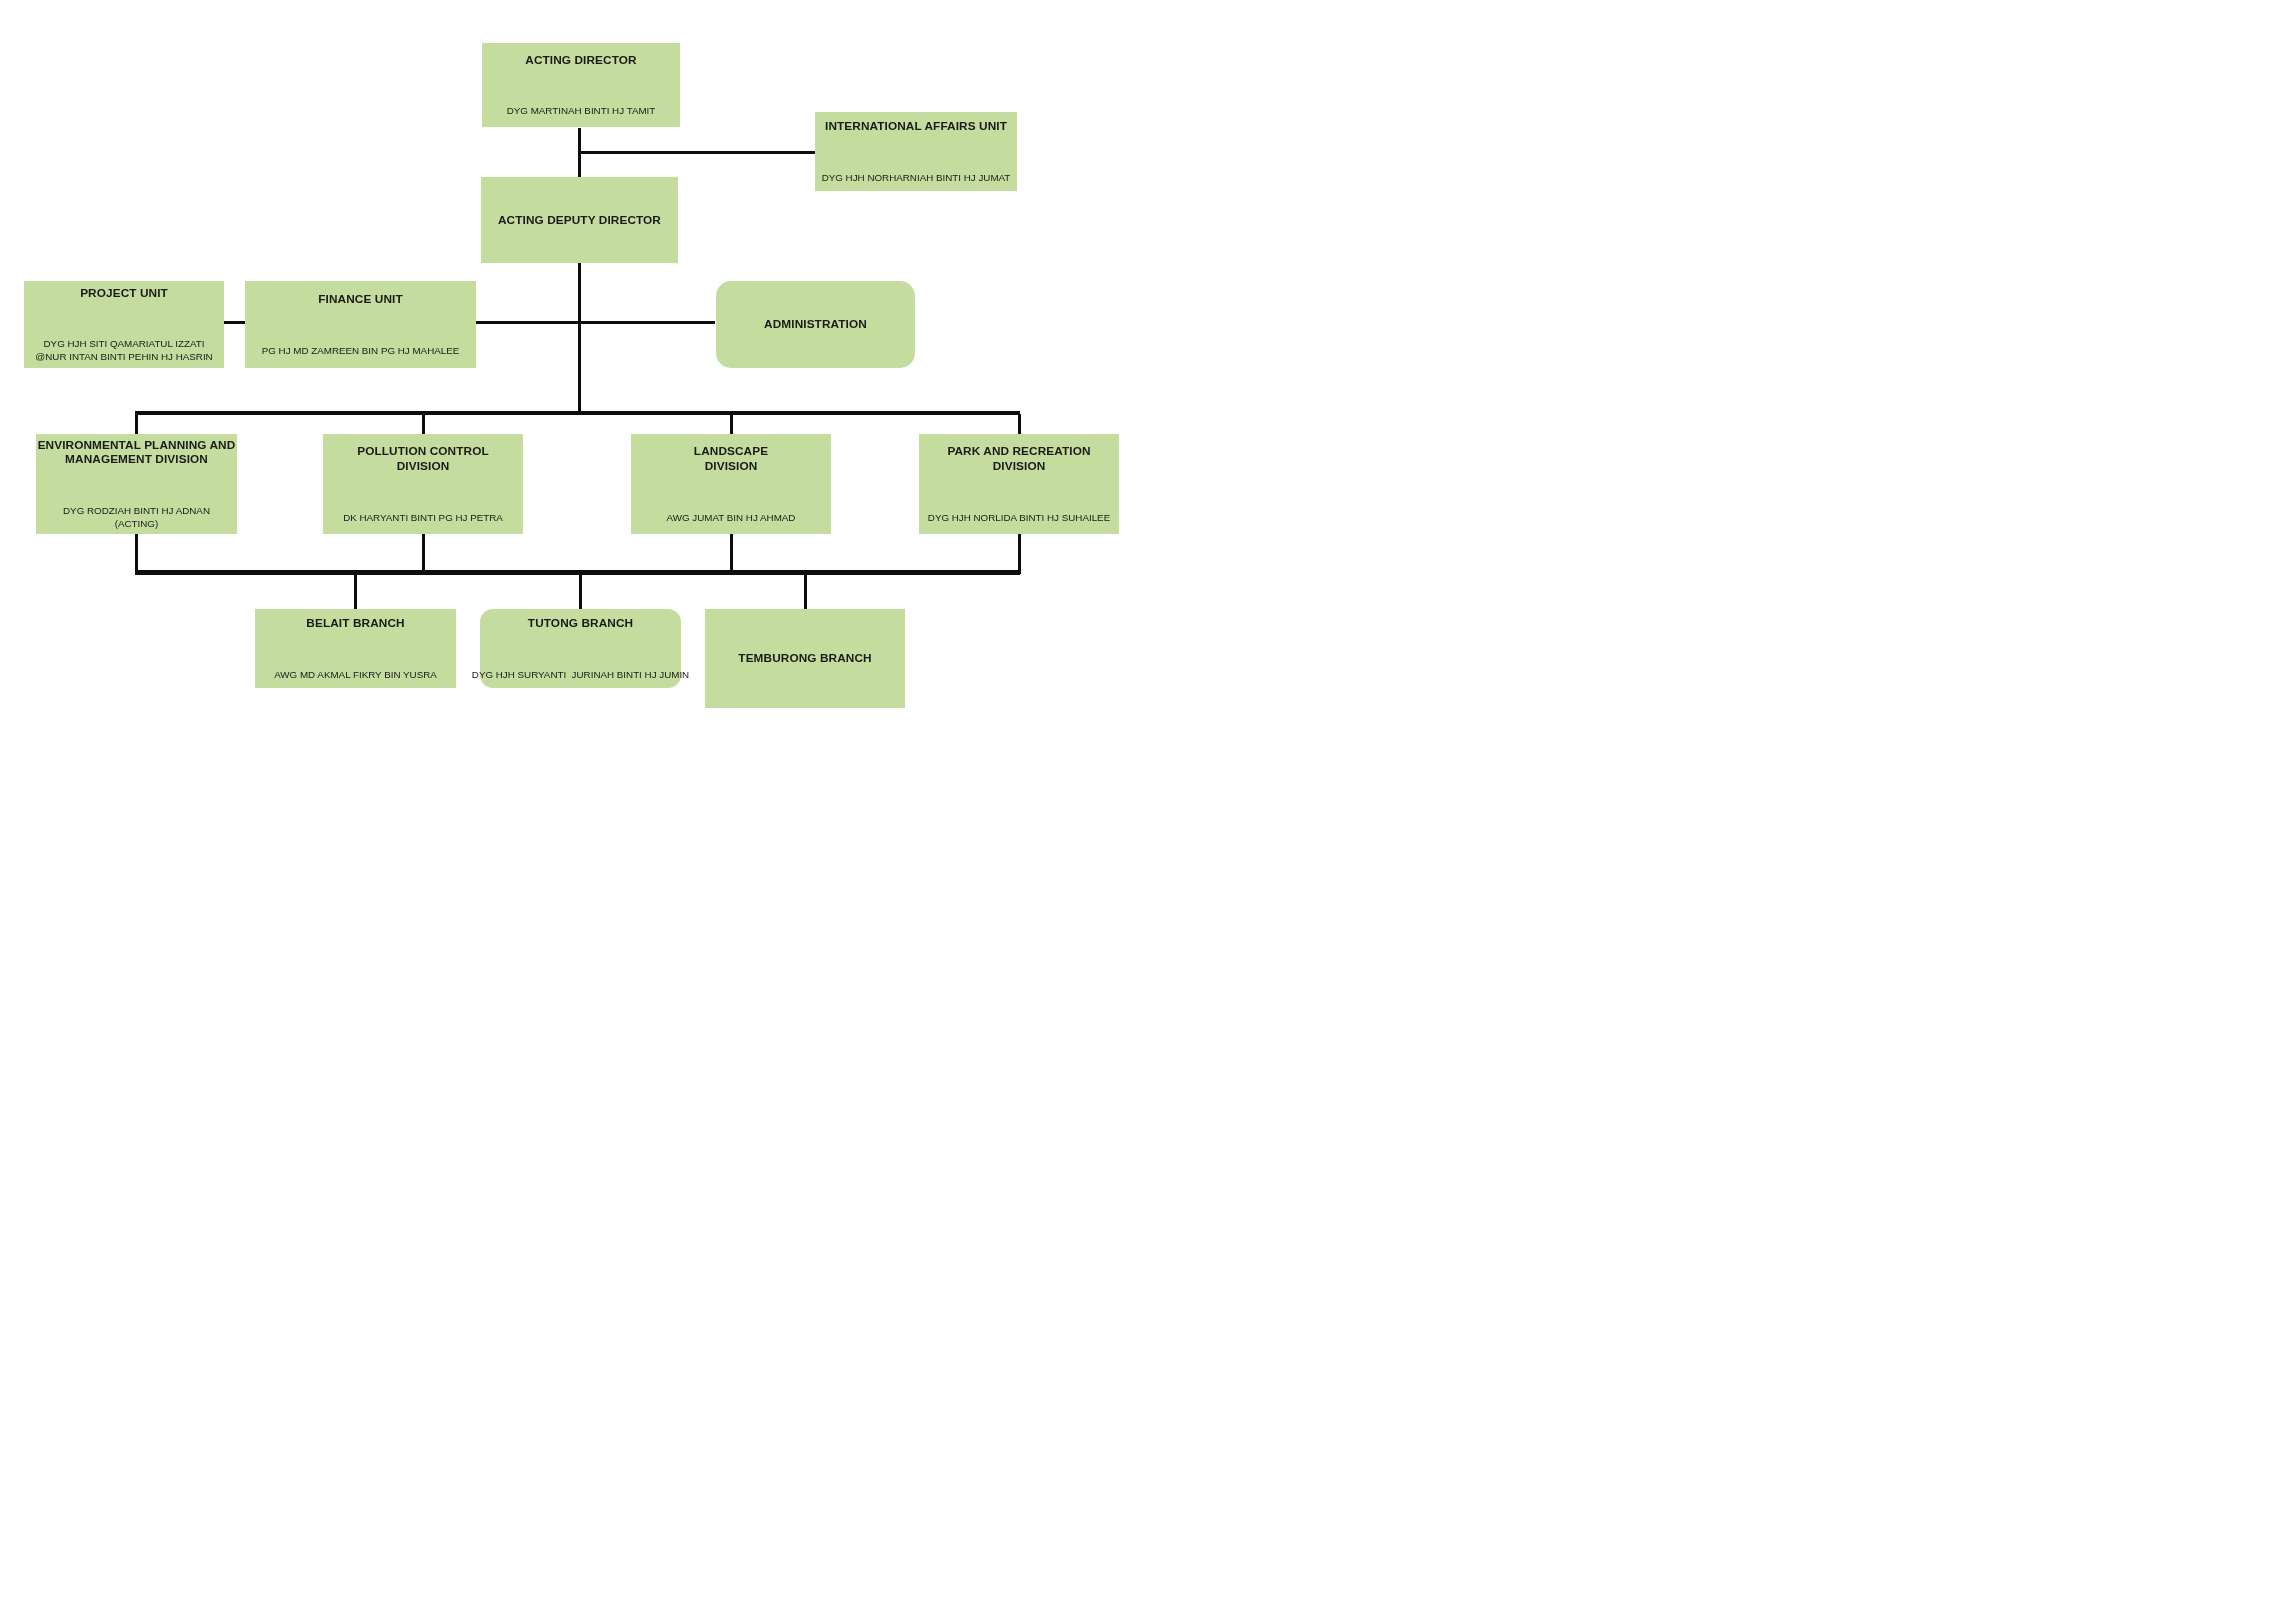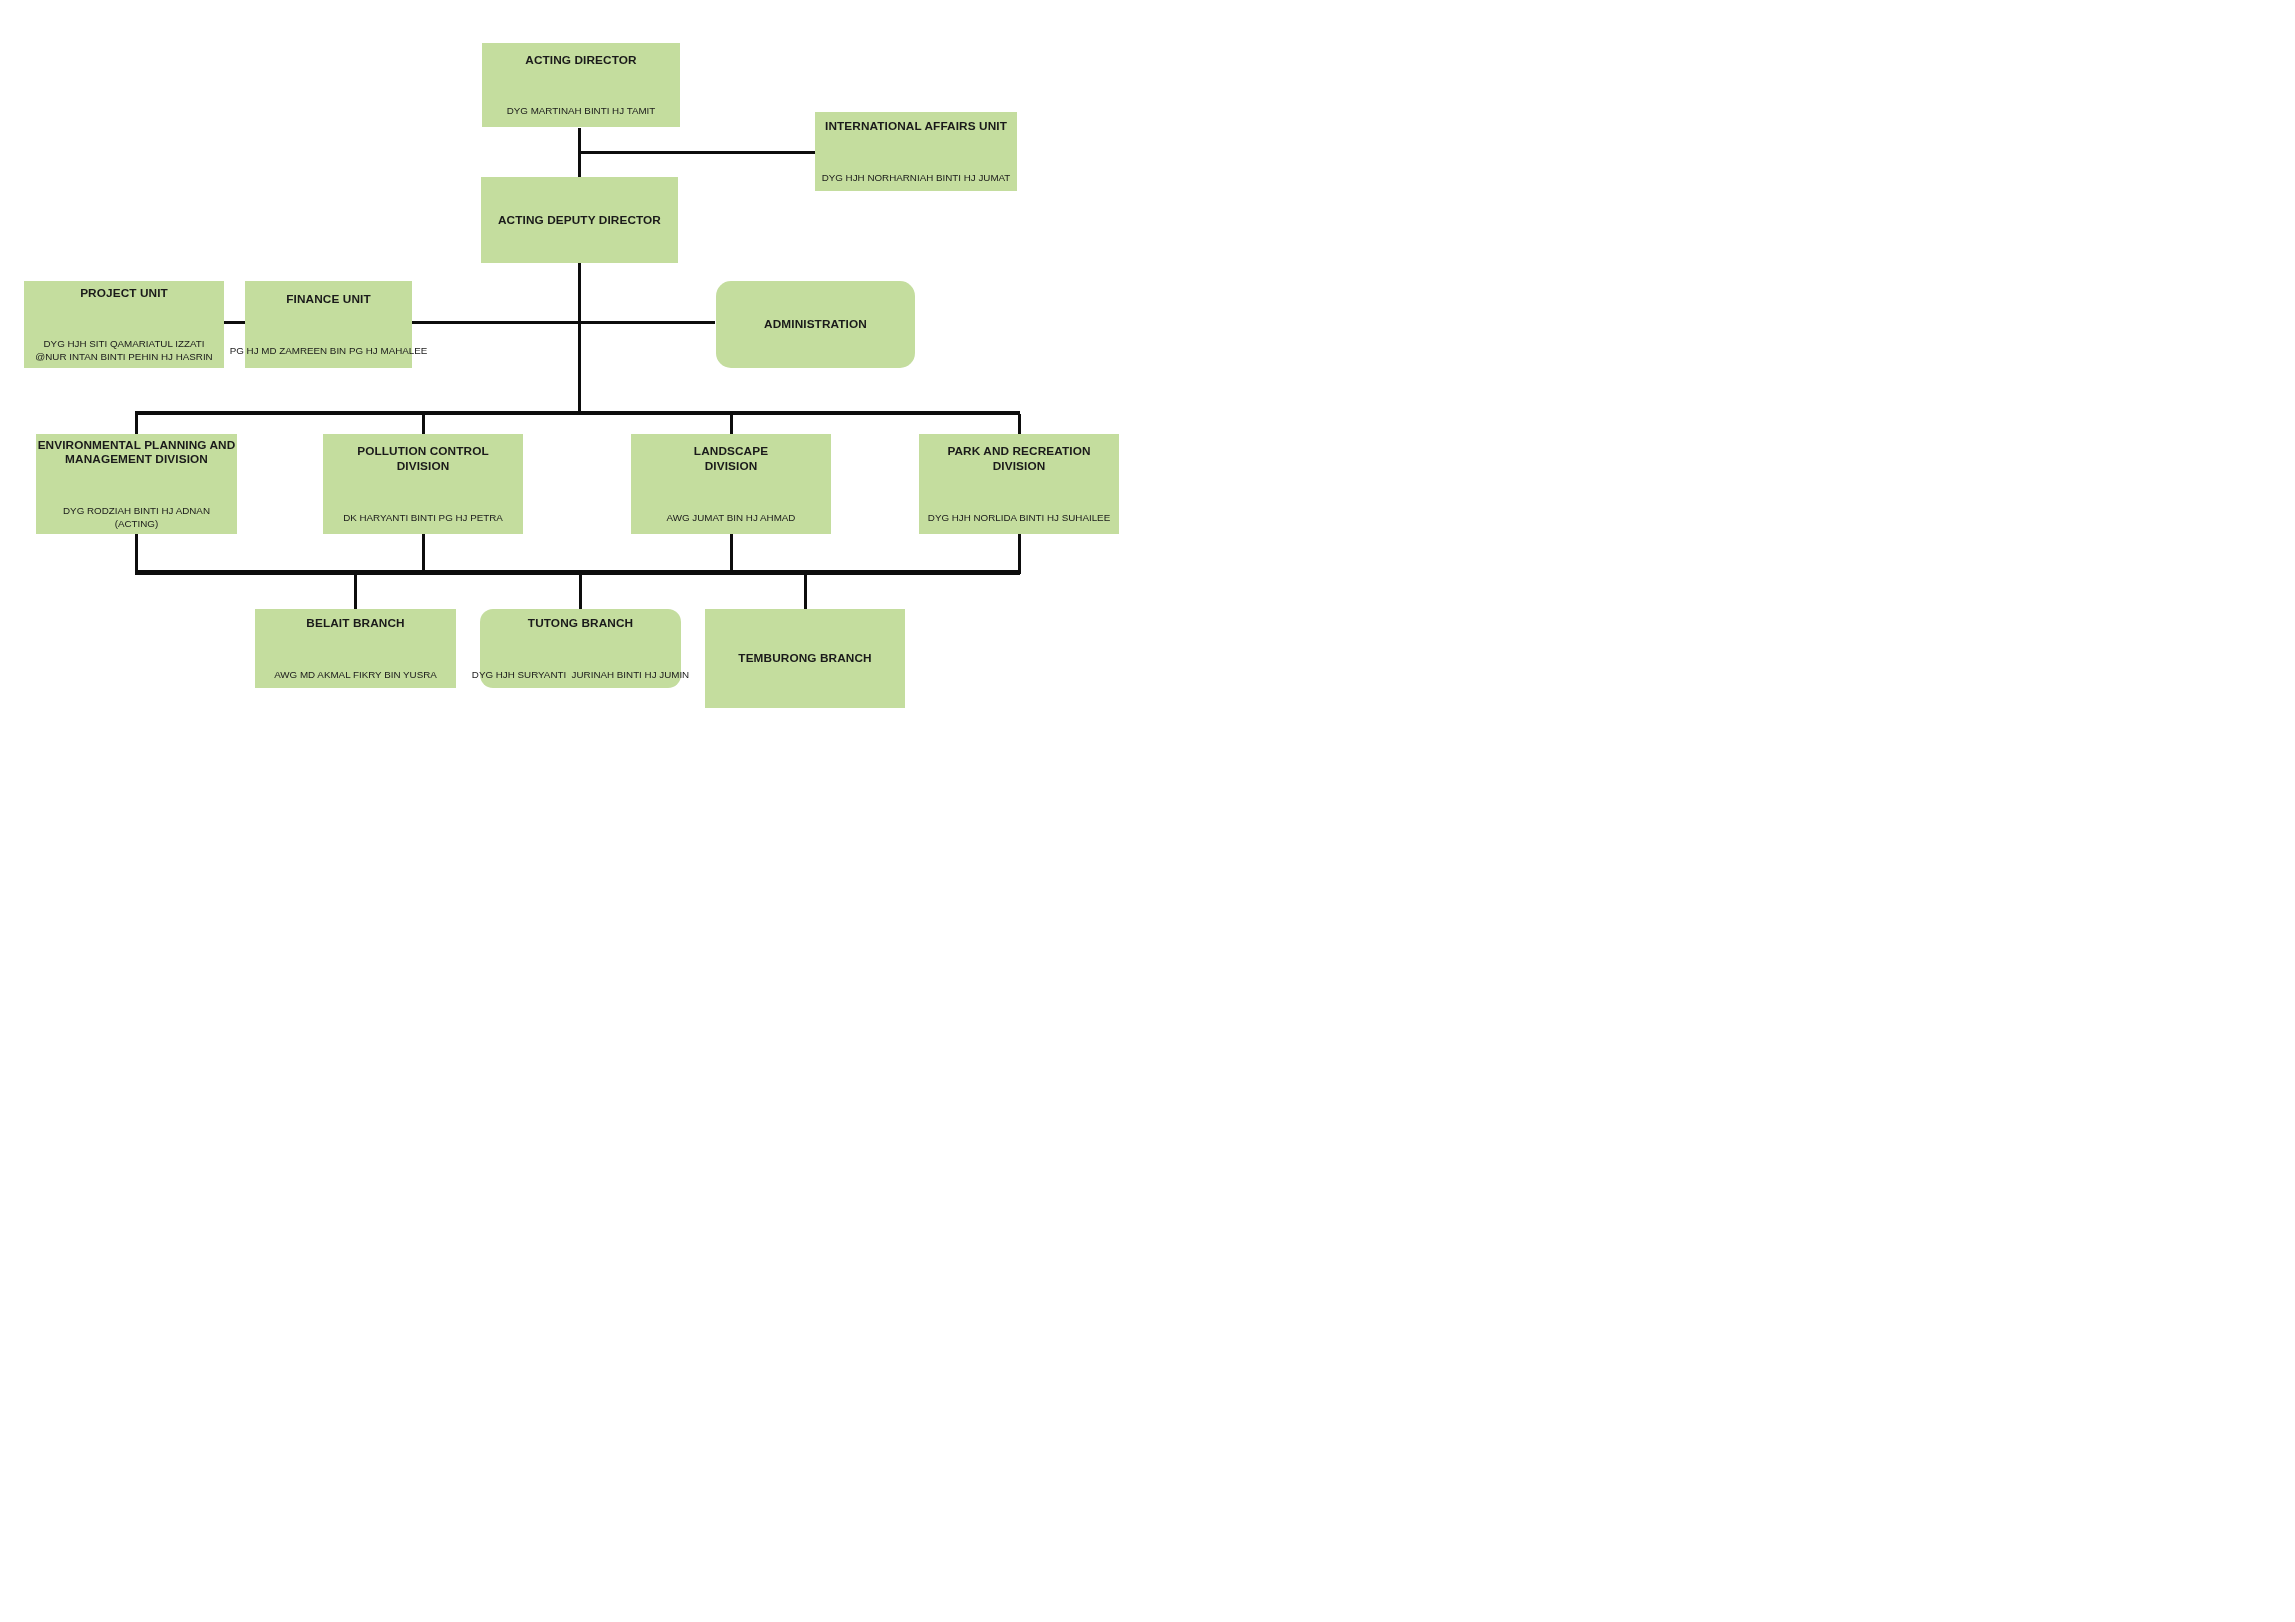--- a/index.html
+++ b/index.html
@@ -83,21 +83,21 @@
         <div class="title has-name"><div>INTERNATIONAL AFFAIRS UNIT</div></div>
         <div class="name"><div>DYG HJH NORHARNIAH BINTI HJ JUMAT</div></div>
       </div>
       <div class="box" style="left: 481px; top: 177px; width: 197px; height: 86px;">
         <div class="title"><div>ACTING DEPUTY DIRECTOR</div></div>
       </div>
       <div class="box" style="left: 24px; top: 281px; width: 200px; height: 87px;">
         <div class="title has-name"><div>PROJECT UNIT</div></div>
         <div class="name"><div>DYG HJH SITI QAMARIATUL IZZATI</div><div>@NUR INTAN BINTI PEHIN HJ HASRIN</div></div>
       </div>
-      <div class="box" style="left: 245px; top: 281px; width: 167px; height: 87px;">
+      <div class="box" style="left: 245px; top: 281px; width: 231px; height: 87px;">
         <div class="title has-name"><div>FINANCE UNIT</div></div>
         <div class="name"><div>PG HJ MD ZAMREEN BIN PG HJ MAHALEE</div></div>
       </div>
       <div class="box" style="left: 716px; top: 281px; width: 199px; height: 87px; border-radius: 15px;">
         <div class="title"><div>ADMINISTRATION</div></div>
       </div>
       <div class="box" style="left: 36px; top: 434px; width: 201px; height: 100px;">
         <div class="title has-name"><div>ENVIRONMENTAL PLANNING AND</div><div>MANAGEMENT DIVISION</div></div>
         <div class="name"><div>DYG RODZIAH BINTI HJ ADNAN</div><div>(ACTING)</div></div>
       </div>

